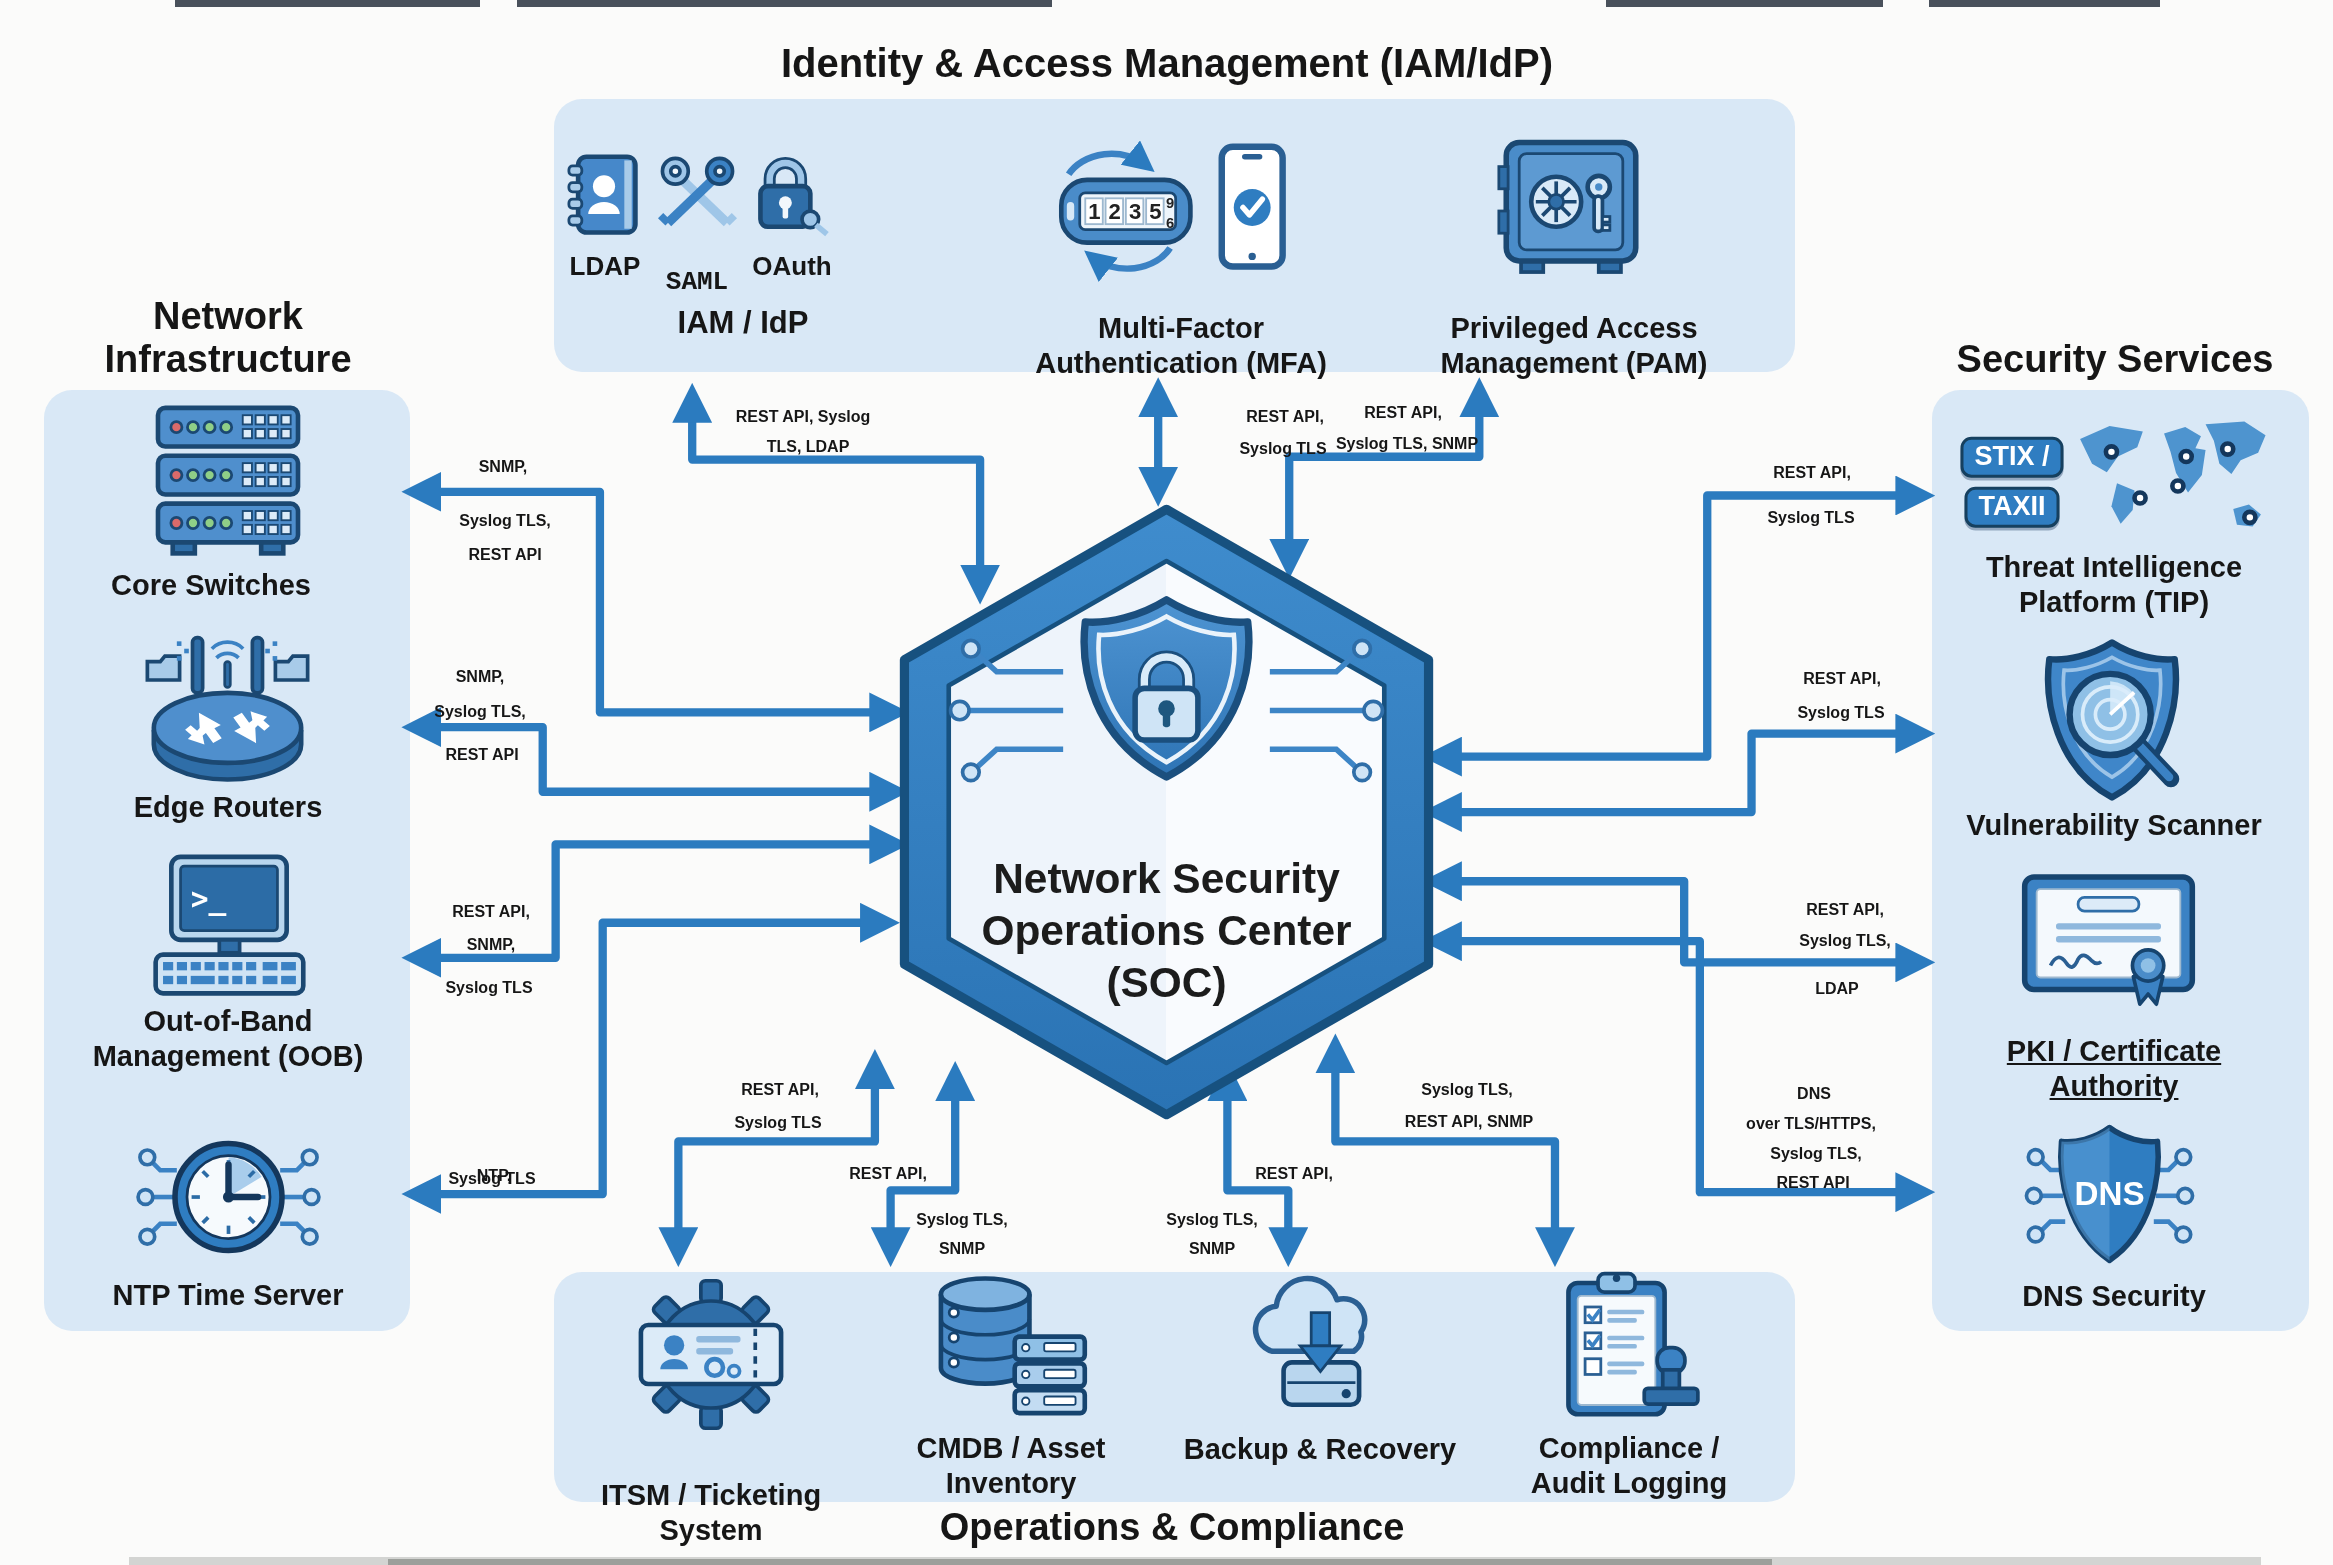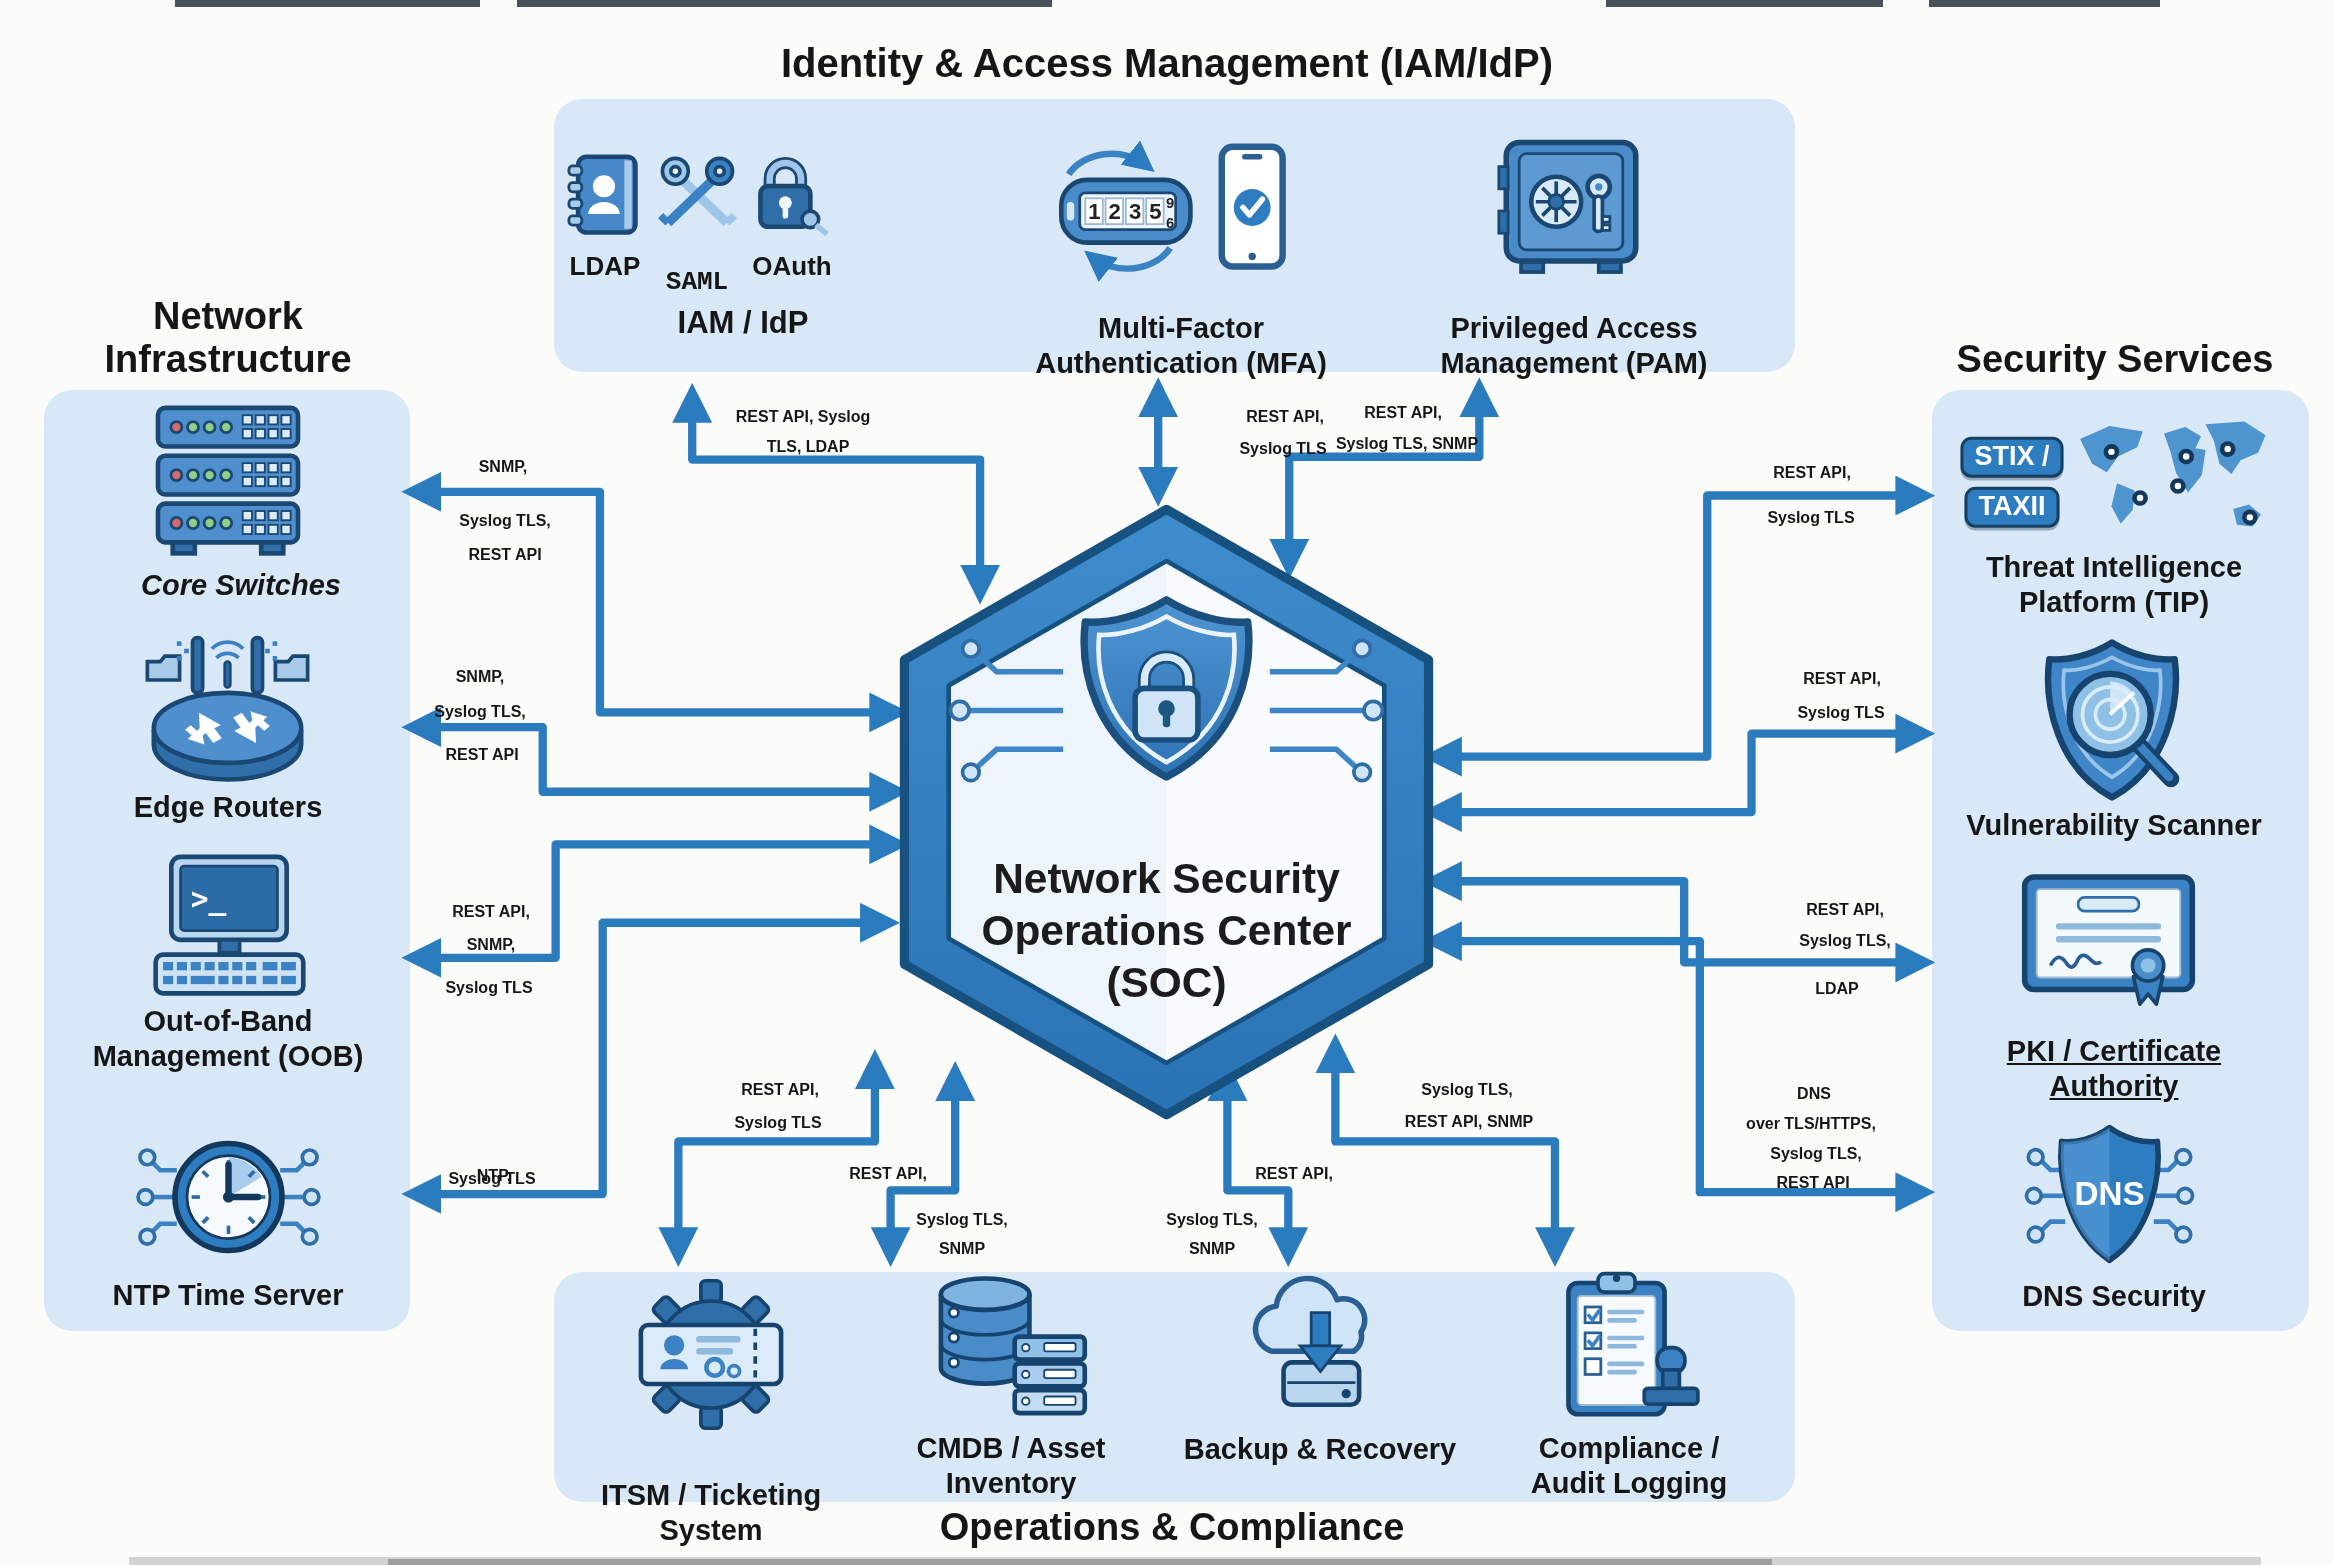--- a/index.html
+++ b/index.html
@@ -550,21 +550,21 @@
   <div class="ctr il-lg" style="left:699px;top:323px;">IAM / IdP</div>
   <div class="ctr il" style="left:1181px;top:346px;">
     <span style="display:block">Multi-Factor</span>
     <span style="display:block">Authentication (MFA)</span>
   </div>
   <div class="ctr il" style="left:1574px;top:346px;">
     <span style="display:block">Privileged Access</span>
     <span style="display:block">Management (PAM)</span>
   </div>
 
-  <div class="ctr il" style="left:241px;top:585px;font-style:italic;">Core Switches</div>
+  <div class="ctr il" style="left:211px;top:585px;">Core Switches</div>
   <div class="ctr il" style="left:228px;top:807px;">Edge Routers</div>
   <div class="ctr il" style="left:228px;top:1039px;">
     <span style="display:block">Out-of-Band</span>
     <span style="display:block">Management (OOB)</span>
   </div>
   <div class="ctr il" style="left:228px;top:1295px;">NTP Time Server</div>
 
   <div class="ctr badge" style="left:2012px;top:457px;">STIX /</div>
   <div class="ctr badge" style="left:2012px;top:507px;">TAXII</div>
   <div class="ctr il" style="left:2114px;top:585px;">

